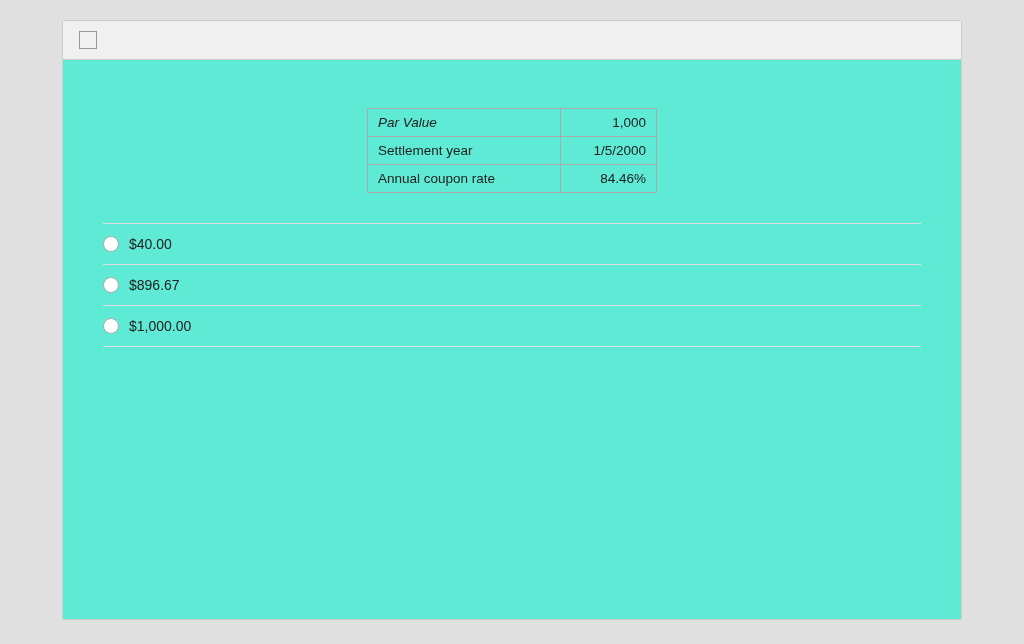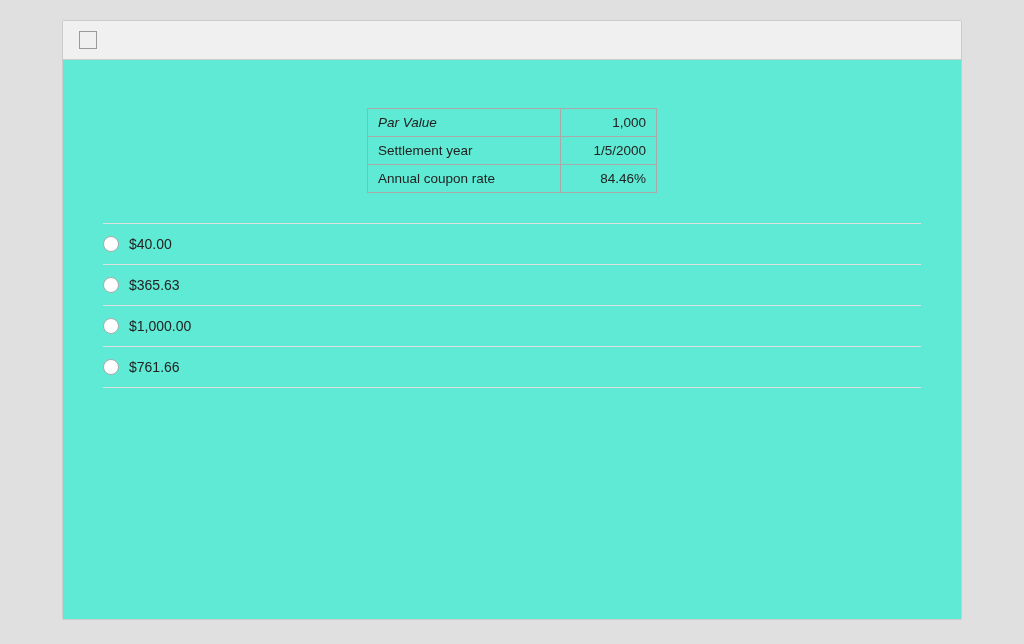--- a/index.html
+++ b/index.html
@@ -138,25 +138,21 @@
       </table>
     </div>
 
     <div class="answer-options" id="answer-options">
     <div class="answer-option">
           <span class="radio-circle"></span>
           <span class="option-label">$40.00</span>
         </div>
         <div class="answer-option">
           <span class="radio-circle"></span>
-          <span class="option-label">$365.63</span>
+          <span class="option-label">$896.67</span>
         </div>
         <div class="answer-option">
           <span class="radio-circle"></span>
           <span class="option-label">$1,000.00</span>
-        </div>
-        <div class="answer-option">
-          <span class="radio-circle"></span>
-          <span class="option-label">$761.66</span>
         </div>
       </div>
   </div>
 </div>
 
 </body></html>

